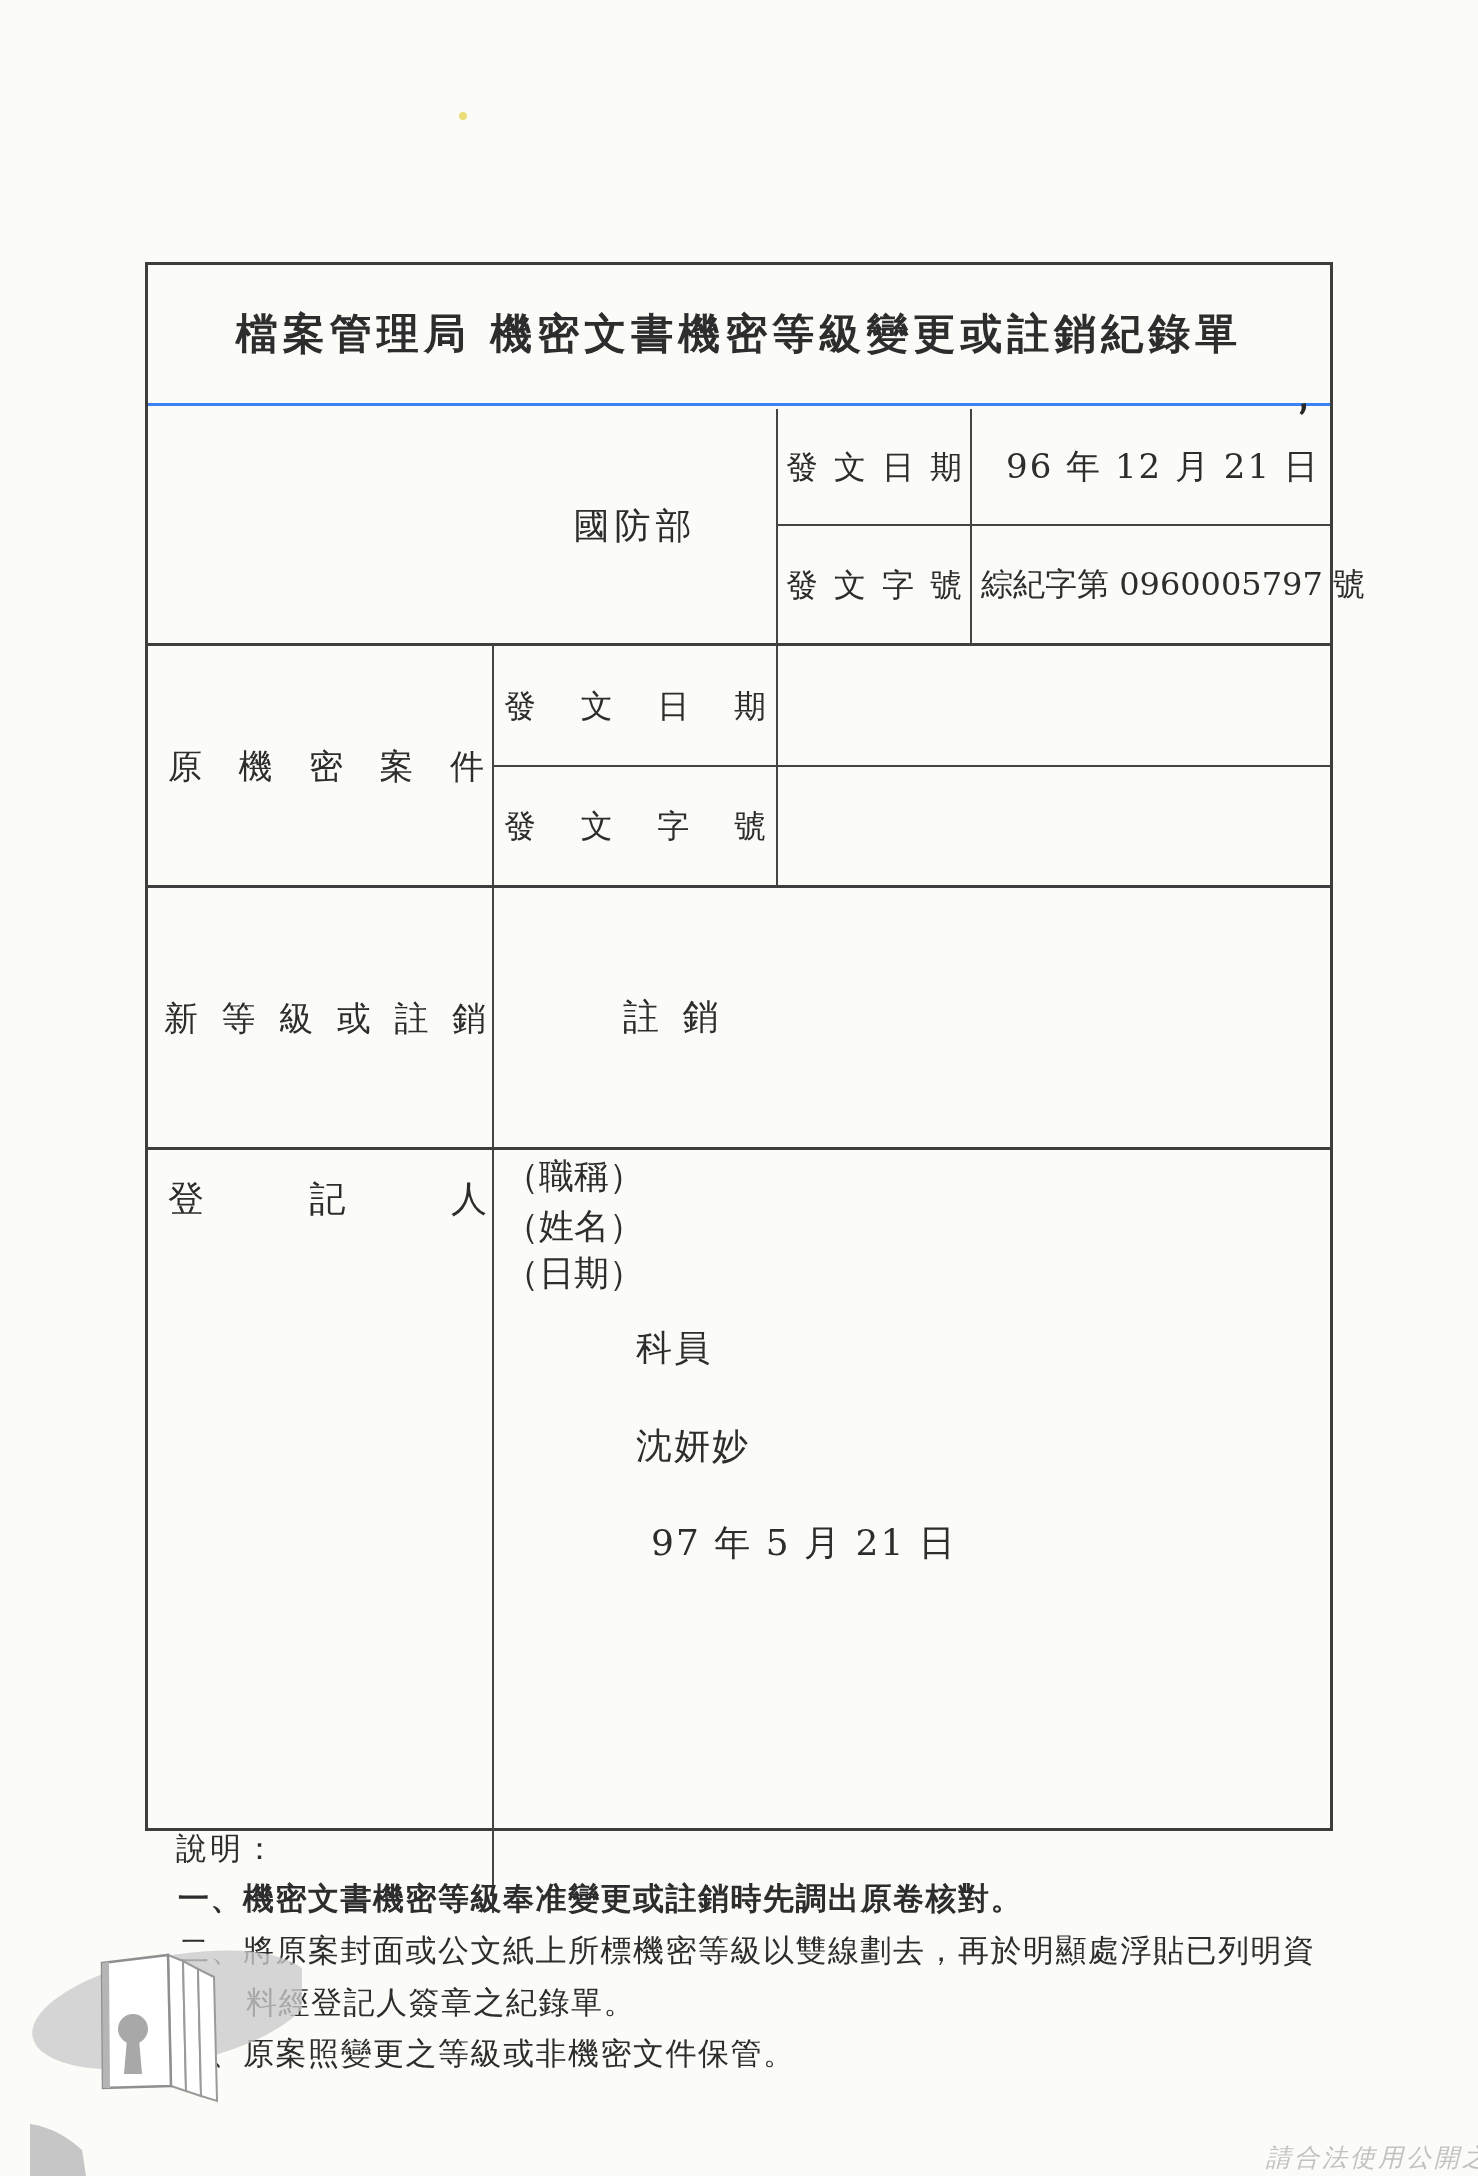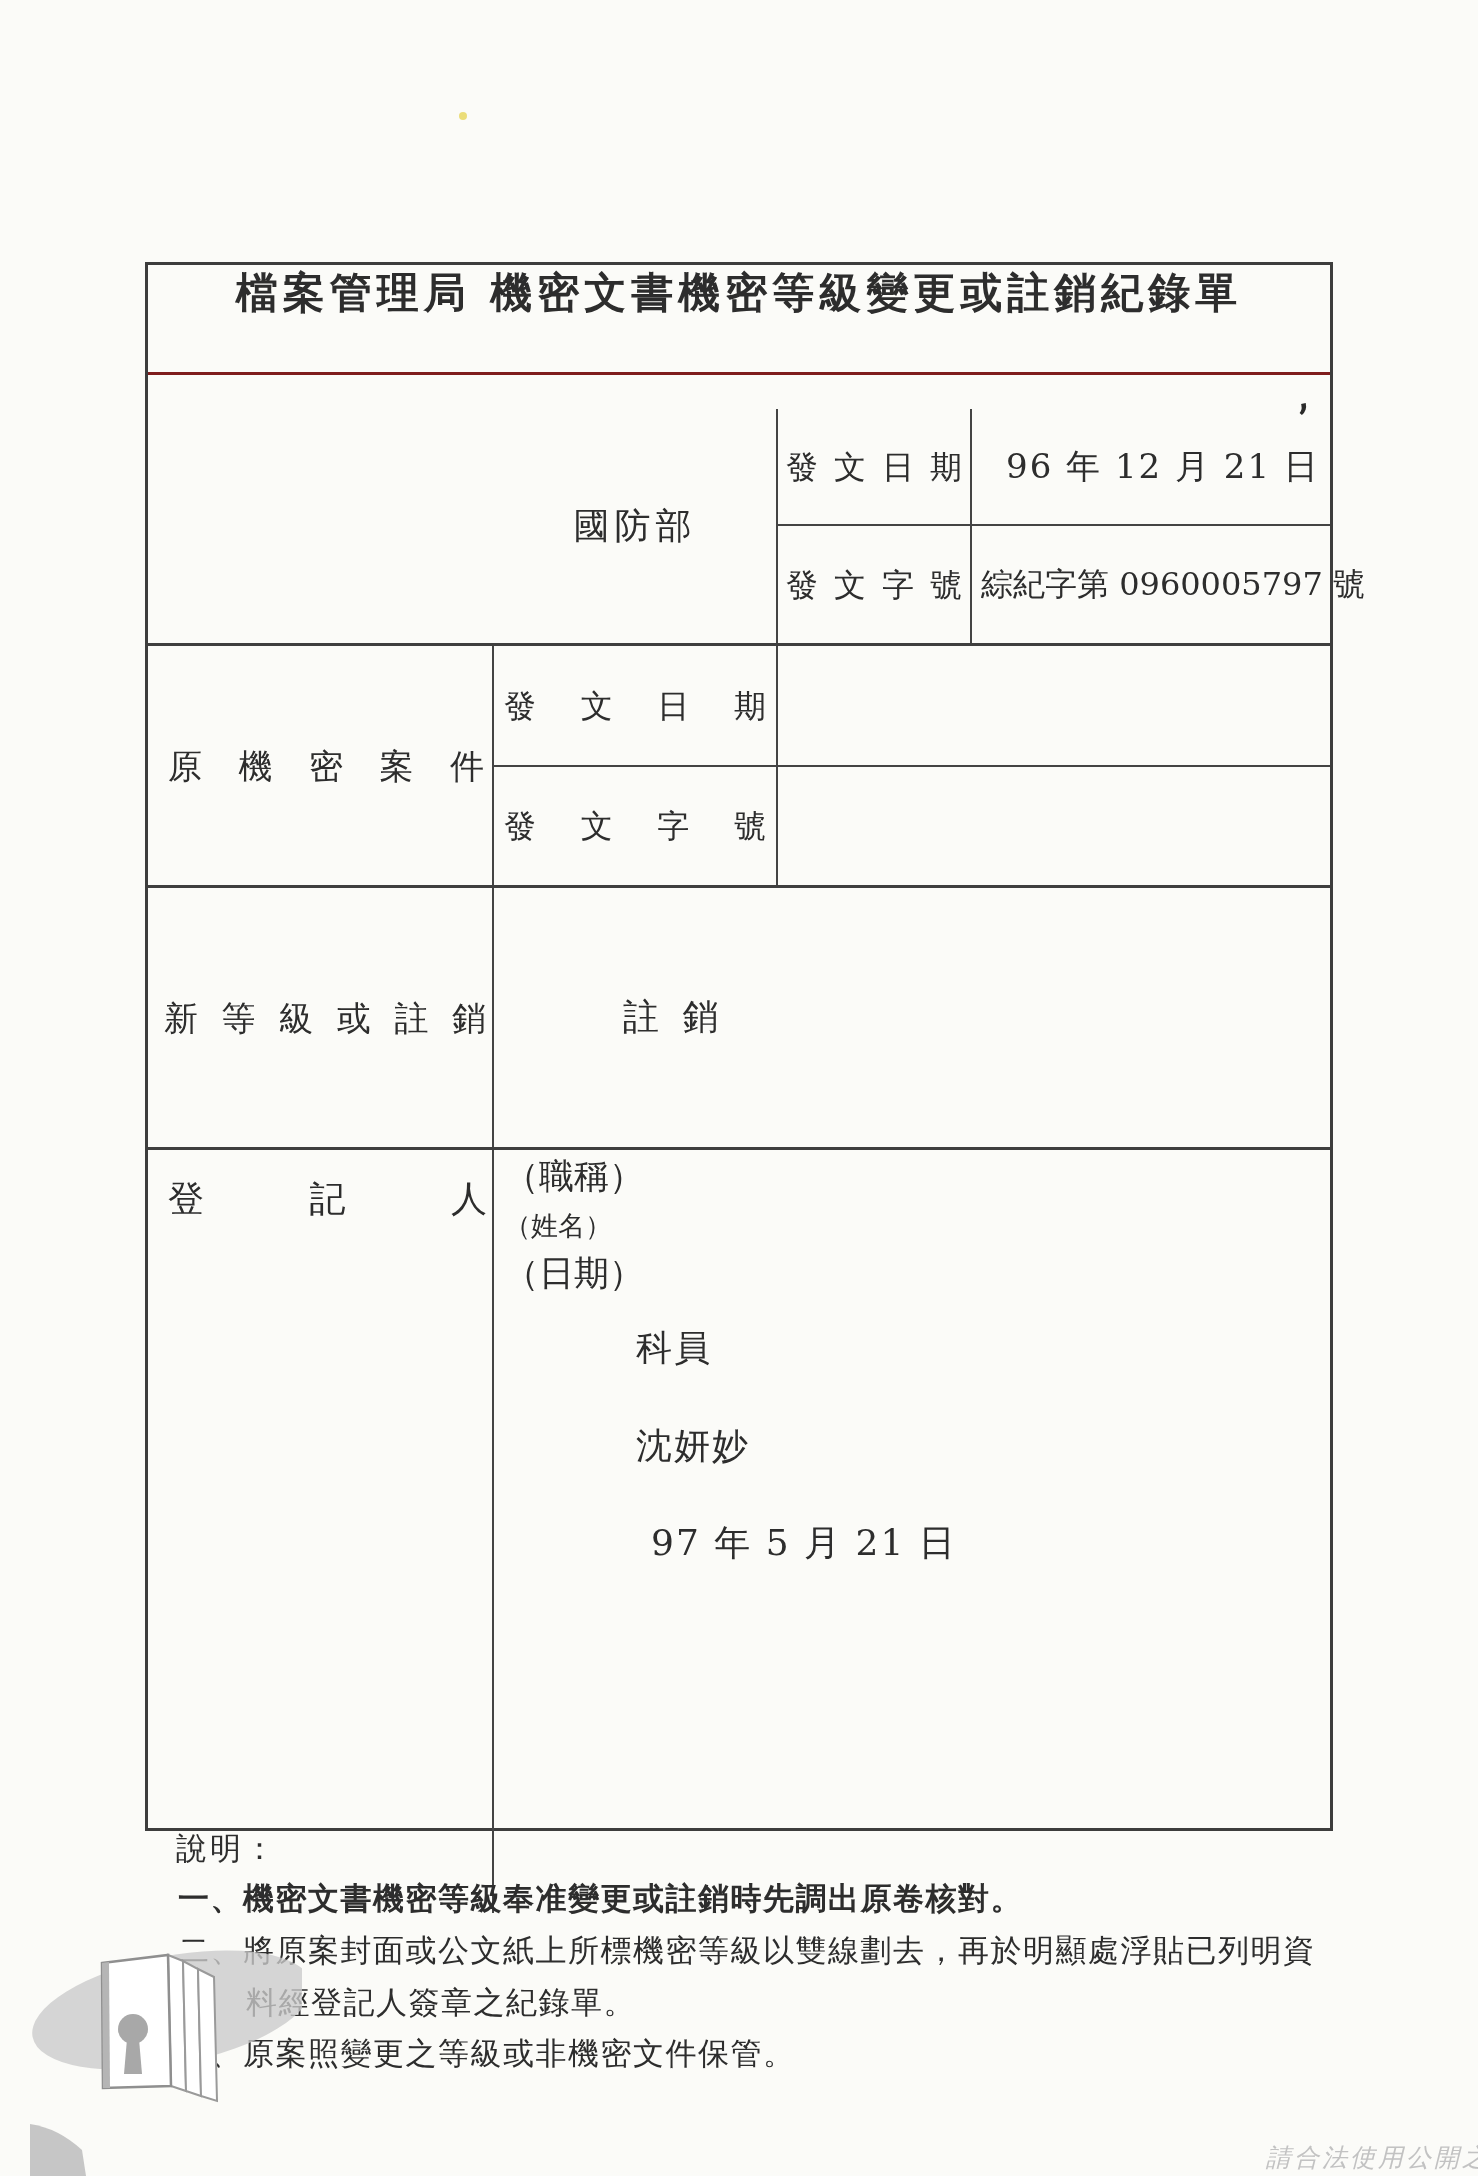--- a/index.html
+++ b/index.html
@@ -17,23 +17,23 @@
   .br{border-right:2px solid #444;}
   .bb{border-bottom:2px solid #444;}
   .rowline{position:absolute; left:0; width:1182px; height:0; border-top:3px solid #3f3f3f;}
   .vcenter{display:flex; align-items:center;}
   .hcenter{justify-content:center;}
   .jlabel{
     text-align:justify; text-align-last:justify;
     font-size:34px; line-height:44px;
   }
   .title-cell{
-    left:0; top:0; width:1182px; height:110px;
-    border-bottom:3px solid #7f1d1d;
-    display:flex; justify-content:center;
+    left:0; top:0; width:1182px; height:141px;
+    border-bottom:3px solid #3b82f6;
+    display:flex; align-items:center; justify-content:center;
   }
   .form-title{
     font-size:42px; font-weight:600; letter-spacing:5px; white-space:pre;
   }
   .small-label{font-size:30px; letter-spacing:0px;}
   .value-text{font-size:34px; letter-spacing:2px; white-space:pre;}
   .line-abs{position:absolute; white-space:pre; line-height:44px;}
   
   .note{position:absolute; font-size:31px; letter-spacing:1.5px; white-space:pre; line-height:40px;}
   
@@ -104,21 +104,21 @@
     <div class="cell vcenter" style="left:346px;top:623px;width:836px;height:259px;">
       <span class="value-text" style="padding-left:129px;font-size:36px;letter-spacing:6px;">註 銷</span>
     </div>
     <div class="rowline" style="top:882px;"></div>
 
     <div class="cell br" style="left:0;top:885px;width:346px;height:763px;">
       <div class="line-abs jlabel" style="left:20px;right:5px;top:27px;font-size:36px;">登記人</div>
     </div>
     <div class="cell" style="left:346px;top:885px;width:860px;height:678px;">
       <div class="line-abs" style="left:10px;top:4px;font-size:35px;">（職稱）</div>
-      <div class="line-abs" style="left:10px;top:54px;font-size:27px;">（姓名）</div>
+      <div class="line-abs" style="left:10px;top:54px;font-size:35px;">（姓名）</div>
       <div class="line-abs" style="left:10px;top:101px;font-size:35px;">（日期）</div>
       <div class="line-abs value-text" style="left:142px;top:176px;font-size:36px;">科員</div>
       <div class="line-abs value-text" style="left:142px;top:274px;font-size:36px;">沈妍妙</div>
       <div class="line-abs value-text" style="left:157px;top:371px;font-size:36px;">97 年 5 月 21 日</div>
     </div>
 
     <div class="stray-mark" style="left:1148px;top:112px;position:absolute;">,</div>
   </div>
 
   <div class="note" style="left:176px;top:1828px;letter-spacing:3px;">說明：</div>

